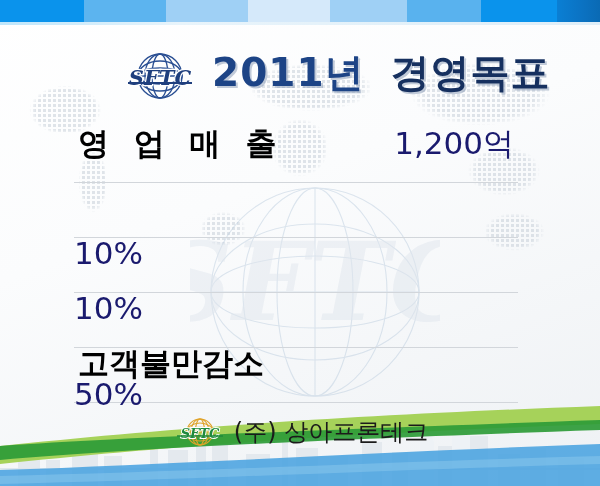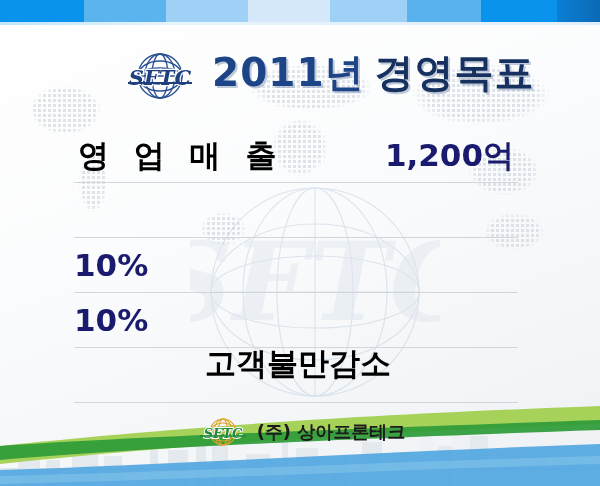--- a/index.html
+++ b/index.html
@@ -34,51 +34,51 @@
   
   .titlebar{position:absolute;left:0;top:48px;width:600px;height:58px;}
   .title-logo{position:absolute;left:118px;top:3px;width:84px;height:50px;}
   .title-text{
     position:absolute;left:212px;top:-2px;
     font-size:39px;font-weight:bold;letter-spacing:1px;
     color:#1a3f7a;white-space:nowrap;
     text-shadow:2px 2px 0 rgba(120,140,170,.45), 1px 1px 0 rgba(255,255,255,.5);
   }
   .title-year{color:#1d4486;}
-  .title-main{color:#16305f;margin-left:10px;}
+  .title-main{color:#16305f;margin-left:26px;}
 
   
   .table{position:absolute;left:74px;top:128px;width:444px;}
   .row{
     position:relative;height:54px;
-    display:flex;align-items:center;justify-content:space-between;
+    display:flex;justify-content:space-between;
     border-bottom:1px solid #d2d6db;
   }
   .row:last-child{border-bottom:1px solid #d2d6db;flex-direction:column;}
   .label{
     font-size:31px;font-weight:bold;color:#000000;
     white-space:nowrap;line-height:1;
     padding-left:4px;
   }
   .label.sp{letter-spacing:7px;}
   .value{
-    font-size:31px;font-weight:bold;color:#1a1a6e;
+    font-size:31px;font-weight:normal;color:#1a1a6e;
     white-space:nowrap;line-height:1;padding-right:4px;
   }
 
   
   .bottom{position:absolute;left:0;bottom:0;width:600px;height:96px;overflow:hidden;}
   .city{position:absolute;left:0;bottom:0;width:600px;height:96px;}
   .waves{position:absolute;left:0;bottom:0;width:600px;height:96px;}
 
   
   .footer{position:absolute;left:0;top:412px;width:600px;height:40px;
     display:flex;align-items:center;justify-content:center;}
   .footer-logo{width:56px;height:32px;margin-right:6px;}
-  .footer-name{font-size:18px;font-weight:bold;color:#1b1b1b;white-space:nowrap;letter-spacing:0px;}
+  .footer-name{font-size:24px;font-weight:normal;color:#1b1b1b;white-space:nowrap;letter-spacing:0px;}
 </style>
 </head>
 <body>
 
 <div id="slide">
 
   <div class="topband">
     <div class="blk" style="width:84px;background:#0a93ec"></div>
     <div class="blk" style="width:82px;background:#5cb4ef"></div>
     <div class="blk" style="width:82px;background:#9fd0f5"></div>
@@ -163,20 +163,21 @@
     <div class="row">
       <span class="value">10%</span>
     </div>
 
     <div class="row">
       <span class="value">10%</span>
     </div>
 
     <div class="row">
       <span class="label">고객불만감소</span>
+      <span class="value">50%</span>
     </div>
 
   </div>
 
   <div class="bottom">
 
     <svg class="city" viewBox="0 0 600 96" preserveAspectRatio="none">
       <g fill="#e4e9ee">
         <rect x="18" y="62" width="22" height="34"></rect>
         <rect x="46" y="70" width="14" height="26"></rect>

